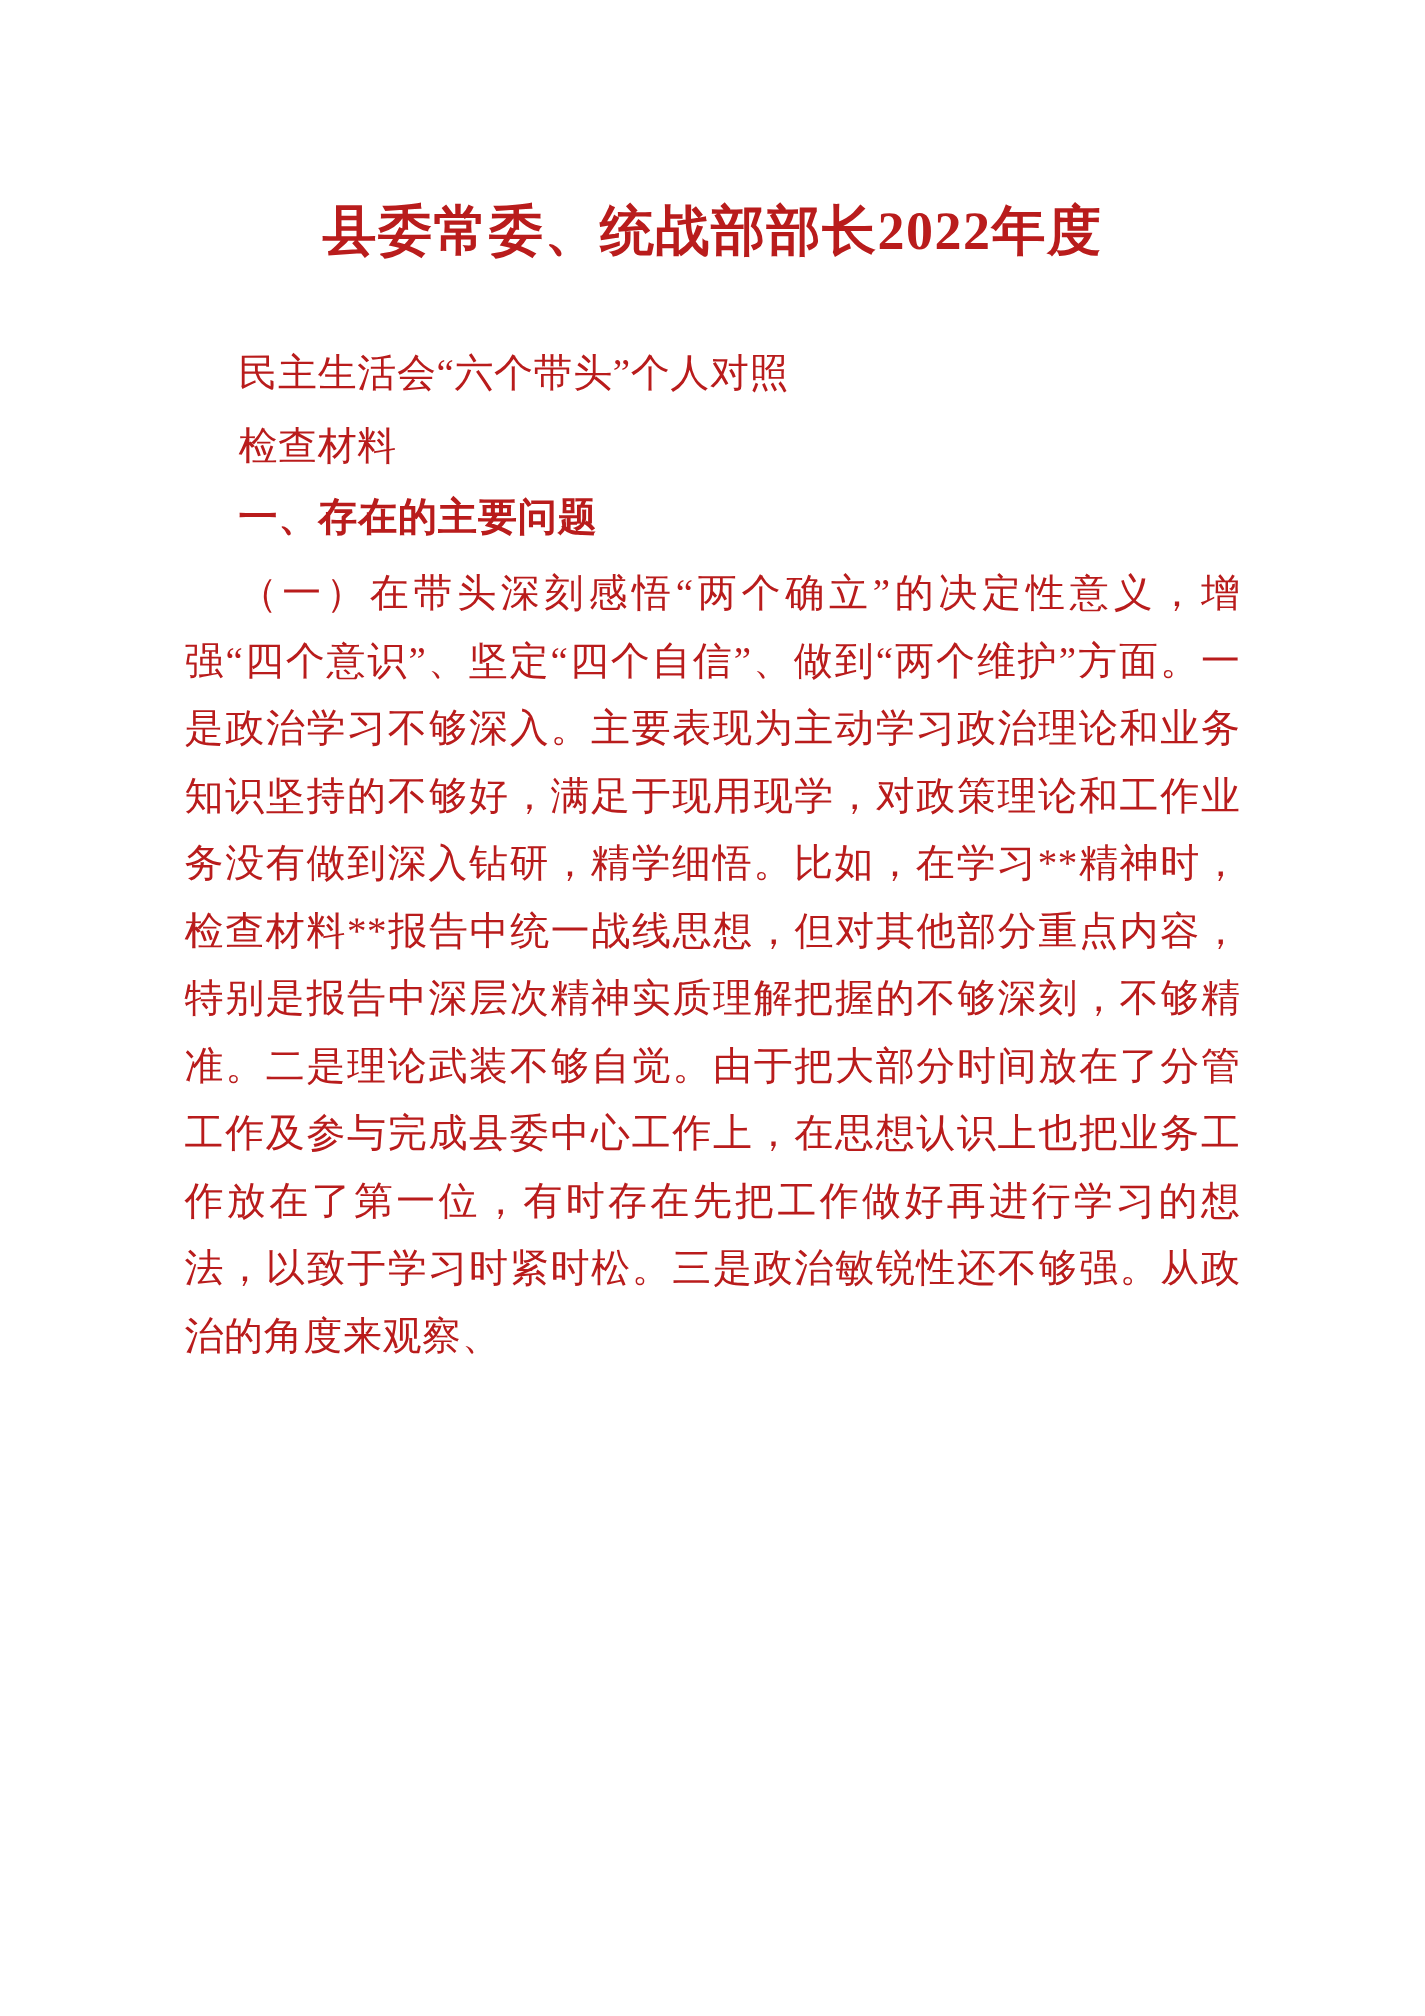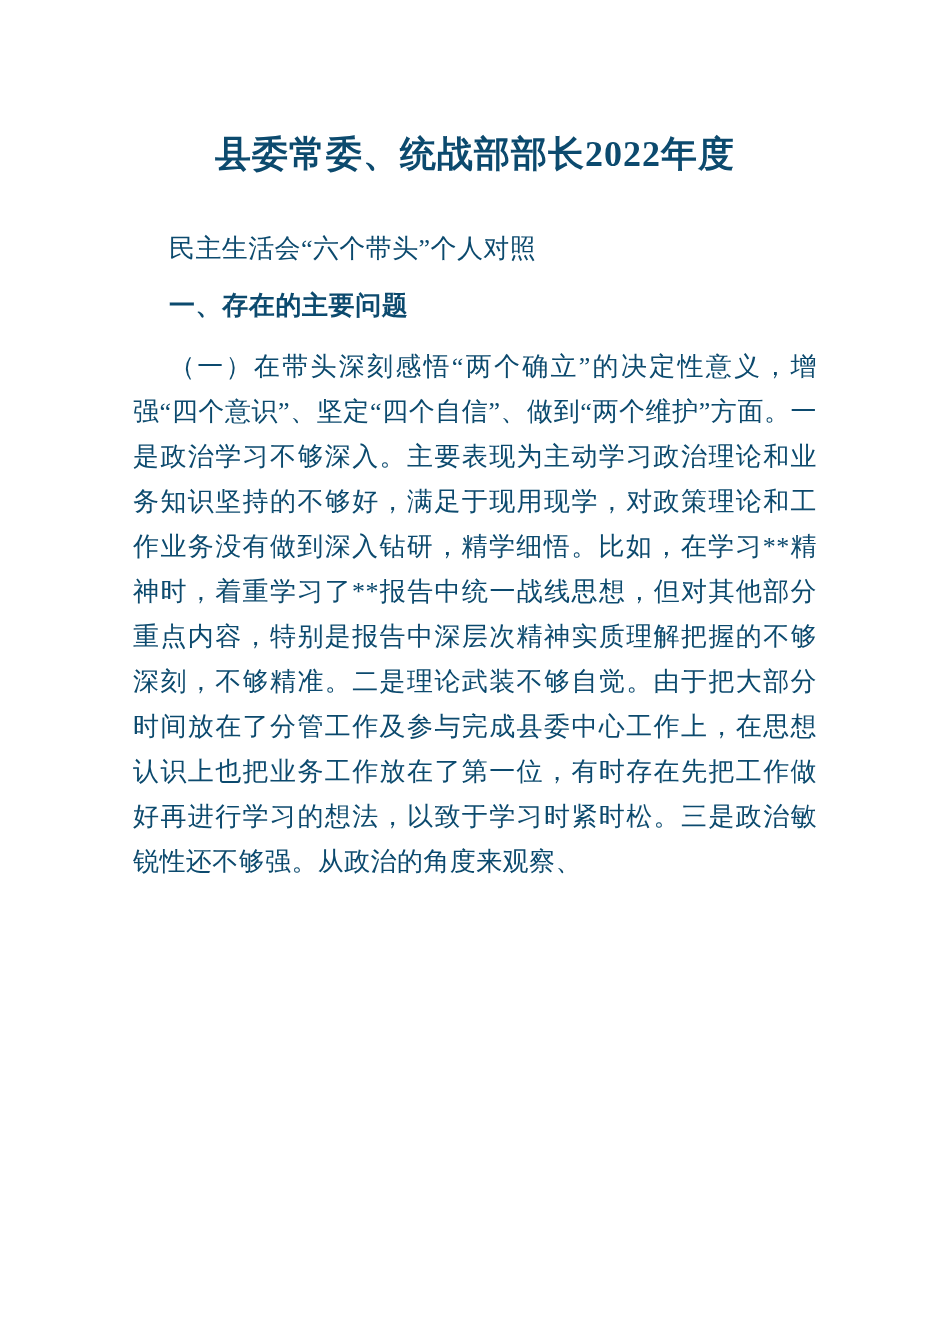--- a/index.html
+++ b/index.html
@@ -7,52 +7,53 @@
   body {
     width: 950px;
     height: 1344px;
     background: #ffffff;
     overflow: hidden;
   }
   .page {
     width: 950px;
     height: 1344px;
     padding: 128px 119px 0 119px;
-    color: #0c4a6e;
+    color: #b91c1c;
     font-family: "Liberation Serif", "DejaVu Serif", serif;
   }
   .doc-title {
     margin: 0 0 46px 0;
     font-size: 36px;
     line-height: 52px;
     font-weight: 700;
     text-align: center;
     letter-spacing: 1px;
     font-family: "Liberation Serif", "DejaVu Serif", serif;
   }
   .para {
-    margin: 14px;
+    margin: 4px;
     font-size: 26px;
     line-height: 45px;
     letter-spacing: 0.4px;
     text-align: justify;
     text-indent: 36px;
   }
   .para.heading {
     font-weight: 700;
     font-family: Liberation Mono, monospace;
     letter-spacing: 0.6px;
   }
 </style>
 </head>
 <body>
 
 <div class="page">
   <h1 class="doc-title">县委常委、统战部部长2022年度</h1>
 
   <p class="para">民主生活会“六个带头”个人对照</p>
 
+  <p class="para">检查材料</p>
 
 
   <p class="para heading">一、存在的主要问题</p>
 
-  <p class="para">（一）在带头深刻感悟“两个确立”的决定性意义，增强“四个意识”、坚定“四个自信”、做到“两个维护”方面。一是政治学习不够深入。主要表现为主动学习政治理论和业务知识坚持的不够好，满足于现用现学，对政策理论和工作业务没有做到深入钻研，精学细悟。比如，在学习**精神时，着重学习了**报告中统一战线思想，但对其他部分重点内容，特别是报告中深层次精神实质理解把握的不够深刻，不够精准。二是理论武装不够自觉。由于把大部分时间放在了分管工作及参与完成县委中心工作上，在思想认识上也把业务工作放在了第一位，有时存在先把工作做好再进行学习的想法，以致于学习时紧时松。三是政治敏锐性还不够强。从政治的角度来观察、</p>
+  <p class="para">（一）在带头深刻感悟“两个确立”的决定性意义，增强“四个意识”、坚定“四个自信”、做到“两个维护”方面。一是政治学习不够深入。主要表现为主动学习政治理论和业务知识坚持的不够好，满足于现用现学，对政策理论和工作业务没有做到深入钻研，精学细悟。比如，在学习**精神时，检查材料**报告中统一战线思想，但对其他部分重点内容，特别是报告中深层次精神实质理解把握的不够深刻，不够精准。二是理论武装不够自觉。由于把大部分时间放在了分管工作及参与完成县委中心工作上，在思想认识上也把业务工作放在了第一位，有时存在先把工作做好再进行学习的想法，以致于学习时紧时松。三是政治敏锐性还不够强。从政治的角度来观察、</p>
 </div>
 
 </body></html>

